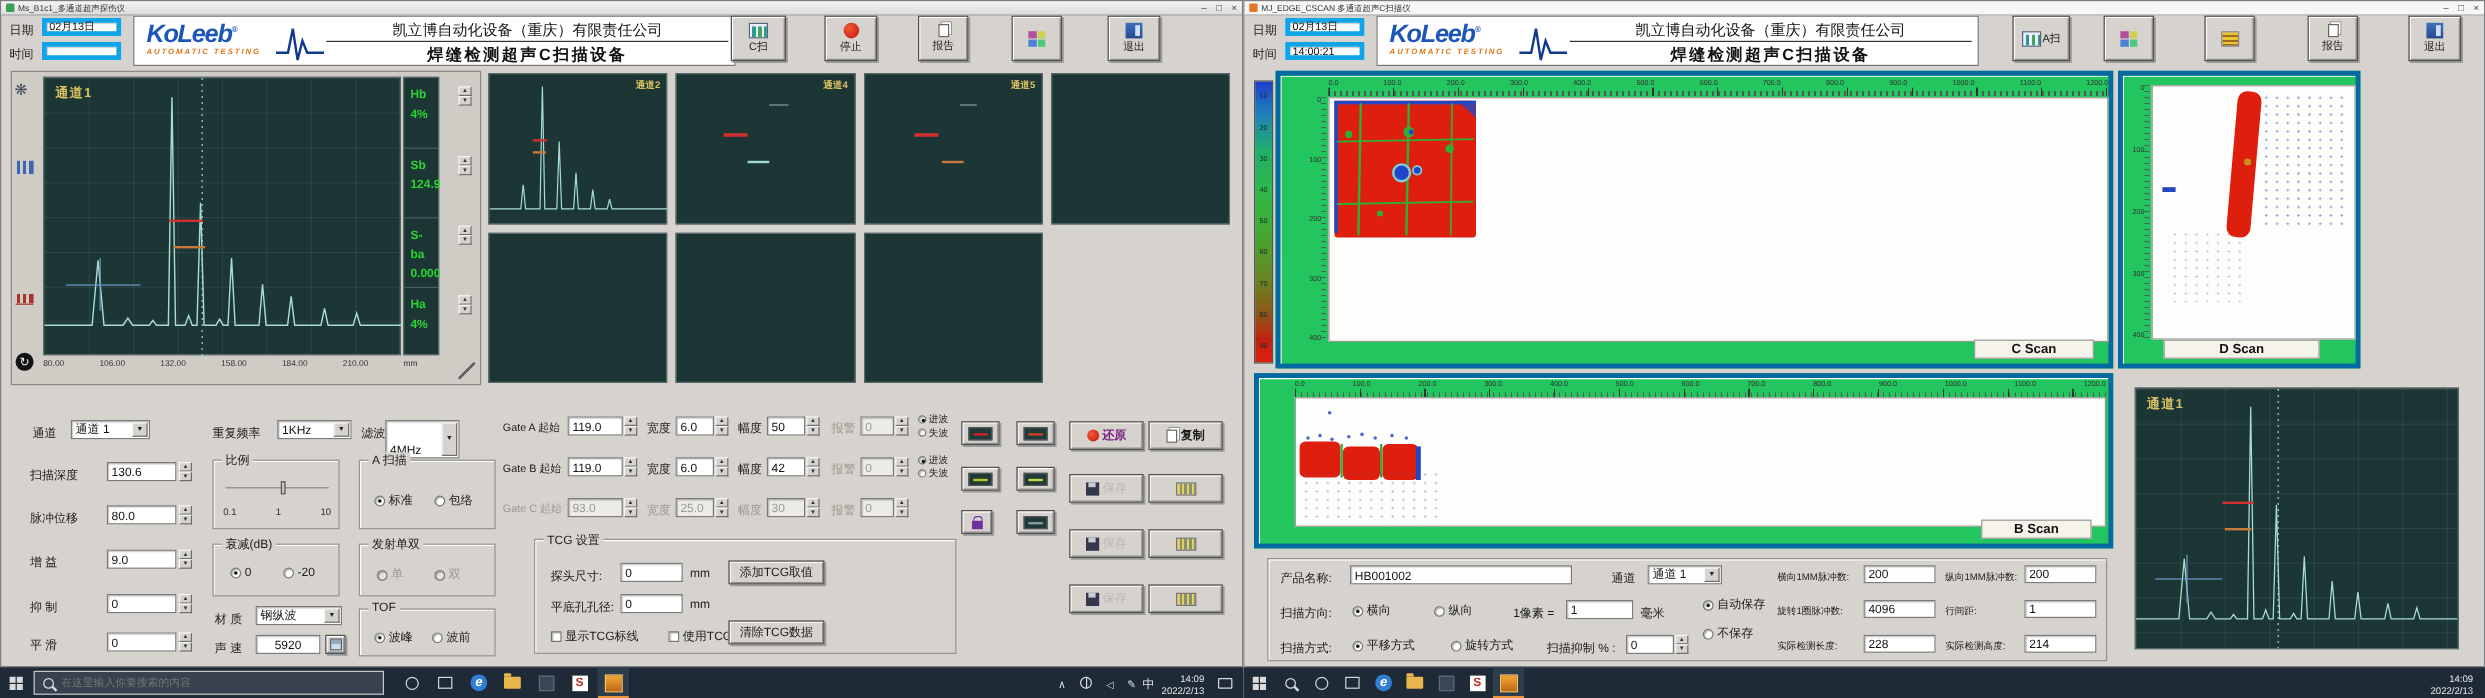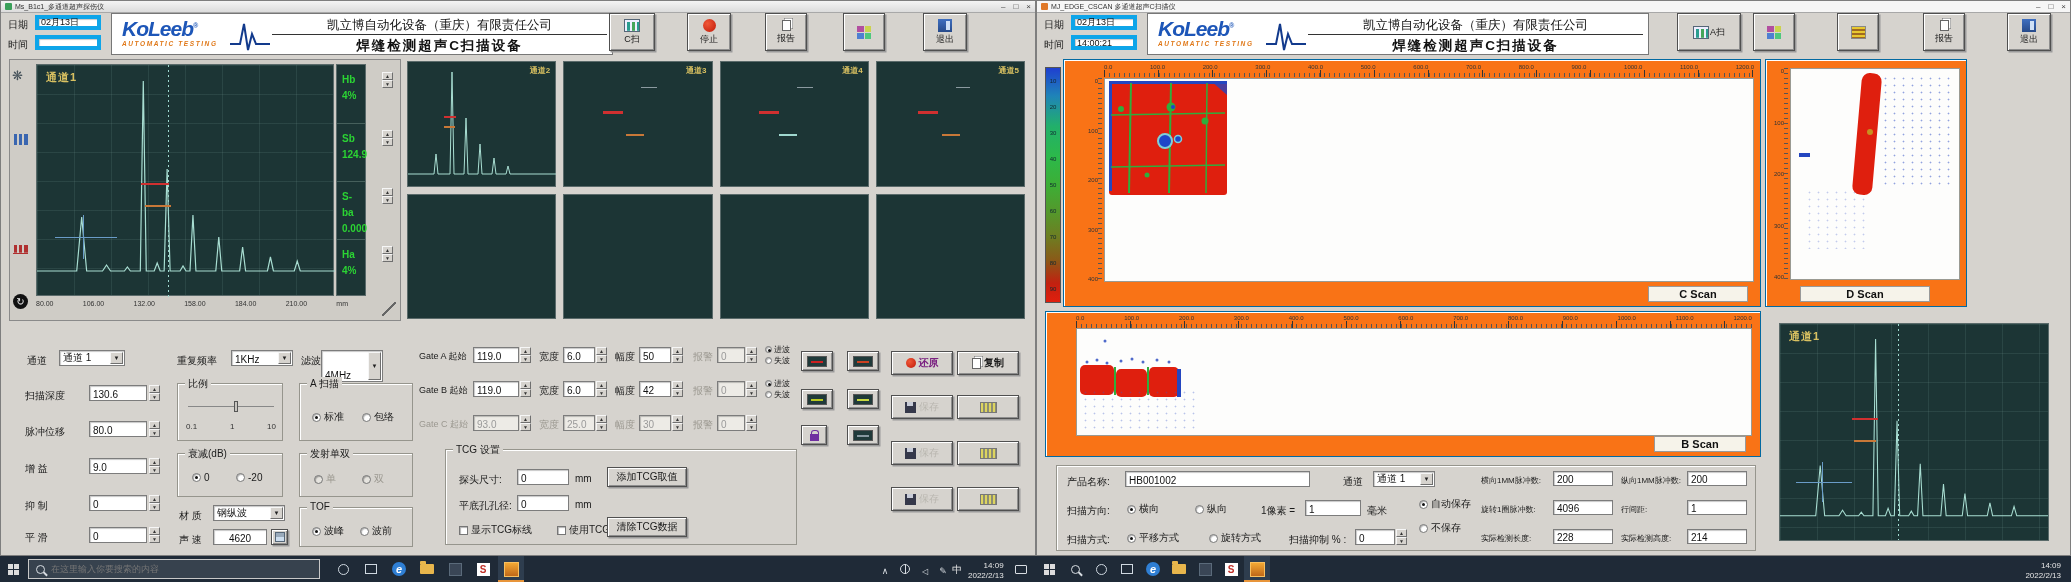--- a/index.html
+++ b/index.html
@@ -35,21 +35,21 @@
 .btn.dis{color:#b9b7b0}
 .tbtn{flex-direction:column;gap:1px;font-size:9px}
 .dark{position:absolute;background:#1c3535;border:1px solid #5a6a6a}
 .gridbg{background-image:linear-gradient(rgba(170,215,205,.10) 1px,transparent 1px),linear-gradient(90deg,rgba(170,215,205,.10) 1px,transparent 1px);background-size:37px 29px}
 .chan{position:absolute;left:9px;top:5px;color:#d9c161;font-size:11px;font-weight:bold;letter-spacing:1px}
 .chan.sm{font-size:8px;left:auto;right:5px;top:3px;letter-spacing:0}
 .gate{position:absolute;height:2px}
 .meas-cell{border-top:1px solid #46605c;color:#2bd433;font-size:10px;font-weight:bold;padding:7px 2px 0 5px;line-height:1.6;height:58px}
 .meas-cell:first-child{border-top:none}
 .xticks{position:absolute;display:flex;justify-content:space-between;font-size:7px;color:#333}
-.scanfrm{position:absolute;background:#f97316;border:1px solid #0369a1;box-shadow:inset 1px 1px 0 #fff}
+.scanfrm{position:absolute;background:#22c55e;border:4px solid #0369a1;box-shadow:inset 1px 1px 0 #fff}
 .rulx{position:absolute;height:13px}
 .rulx .nums{position:absolute;left:0;right:0;top:0;display:flex;justify-content:space-between;font-size:6px;color:#333}
 .rulx .ticks{position:absolute;left:0;right:0;bottom:0;height:4px;background:repeating-linear-gradient(90deg,#555 0 1px,transparent 1px 5px)}
 .rulx .ticks2{position:absolute;left:0;right:0;bottom:0;height:7px;background:repeating-linear-gradient(90deg,#333 0 1px,transparent 1px 54px)}
 .ruly{position:absolute;width:18px}
 .ruly .nums{position:absolute;top:0;bottom:0;left:0;display:flex;flex-direction:column;justify-content:space-between;font-size:6px;color:#333;text-align:right;width:14px}
 .ruly .ticks{position:absolute;top:0;bottom:0;right:0;width:4px;background:repeating-linear-gradient(#555 0 1px,transparent 1px 5px)}
 .plot{position:absolute;background:#fdfdfc;border:1px solid #9a9a92}
 .scanlabel{position:absolute;background:#f6f3ea;border:1px solid #999;font-weight:bold;font-size:11px;color:#111;padding:0 12px;display:flex;align-items:center;justify-content:center;height:16px}
 .speck{position:absolute;background-image:radial-gradient(circle,#3a57c8 0.8px,transparent 1.1px);background-size:9px 7px;opacity:.55}
@@ -242,26 +242,20 @@
     <div class="abs" style="left:404px;top:58px;width:622px;height:262px;display:grid;grid-template-columns:repeat(4,1fr);grid-template-rows:1fr 1fr;gap:7px;padding:2px">
       <div class="mini">
         <span class="chan sm">通道2</span>
         <svg style="position:absolute;left:0;bottom:2px" width="148" height="118" viewBox="0 0 148 118">
           <path d="M0,108 L26,108 28,88 30,108 42,108 44,6 46,108 56,108 58,52 60,108 70,108 72,78 74,108 84,108 86,92 88,108 98,108 100,100 102,108 148,108" fill="none" stroke="#a8ded2" stroke-width="1"></path>
         </svg>
         <div class="gate" style="left:36px;top:54px;width:12px;background:#d03030"></div>
         <div class="gate" style="left:36px;top:64px;width:11px;background:#c87838"></div>
       </div>
       <div class="mini">
-        <span class="chan sm">通道3</span>
-        <div class="gate" style="left:52%;top:20%;width:16px;background:#8b9aa0;height:1px"></div>
-        <div class="gate" style="left:26%;top:40%;width:20px;background:#d03030;height:3px"></div>
-        <div class="gate" style="left:42%;top:58%;width:18px;background:#c87838"></div>
-      </div>
-      <div class="mini">
         <span class="chan sm">通道4</span>
         <div class="gate" style="left:52%;top:20%;width:16px;background:#8b9aa0;height:1px"></div>
         <div class="gate" style="left:26%;top:40%;width:20px;background:#d03030;height:3px"></div>
         <div class="gate" style="left:40%;top:58%;width:18px;background:#9fd8cf"></div>
       </div>
       <div class="mini">
         <span class="chan sm">通道5</span>
         <div class="gate" style="left:54%;top:20%;width:14px;background:#8b9aa0;height:1px"></div>
         <div class="gate" style="left:28%;top:40%;width:20px;background:#d03030;height:3px"></div>
         <div class="gate" style="left:44%;top:58%;width:18px;background:#c87838"></div>
@@ -340,21 +334,21 @@
             <i></i>
             <span>-20</span>
           </span>
     </div>
     <span class="lbl" style="left:178px;top:508px">材 质</span>
     <div class="fld combo" style="left:212px;top:504px;width:72px;height:16px">
           <span>钢纵波</span>
           <span class="arrow">▼</span>
         </div>
     <span class="lbl" style="left:178px;top:532px">声 速</span>
-    <div class="fld" style="left:212px;top:528px;width:54px;height:16px;justify-content:center">4620</div>
+    <div class="fld" style="left:212px;top:528px;width:54px;height:16px;justify-content:center">5920</div>
     <div class="btn" style="left:270px;top:528px;width:17px;height:16px">
           <span class="i-gridbtn"></span>
         </div>
 
     <div class="grp" style="left:298px;top:382px;width:114px;height:58px">
       <span class="legend">A 扫描</span>
       <span class="radio on" style="left:12px;top:26px">
             <i></i>
             <span>标准</span>
           </span>
@@ -622,21 +616,21 @@
         <div class="brandsub">AUTOMATIC TESTING</div>
       </div>
       <svg class="abs" style="left:118px;top:2px" width="40" height="38">
             <polyline points="0,28 10,28 14,8 18,34 22,18 26,28 40,28" fill="none" stroke="#123a8c" stroke-width="2"></polyline>
           </svg>
       <div class="abs company" style="left:160px;top:3px;width:335px">凯立博自动化设备（重庆）有限责任公司</div>
       <div class="abs" style="left:160px;top:20px;width:335px;border-top:1px solid #333"></div>
       <div class="abs product" style="left:160px;top:23px;width:335px">焊缝检测超声C扫描设备</div>
     </div>
 
-    <div class="btn tbtn" style="left:640px;top:12px;width:64px;height:38px;flex-direction:row">
+    <div class="btn tbtn" style="left:640px;top:12px;width:48px;height:38px;flex-direction:row">
           <span class="i-chart"></span>
           <span>A扫</span>
         </div>
     <div class="btn tbtn" style="left:716px;top:12px;width:42px;height:38px">
           <span class="i-quad">
             <span></span>
             <span></span>
             <span></span>
             <span></span>
           </span>

